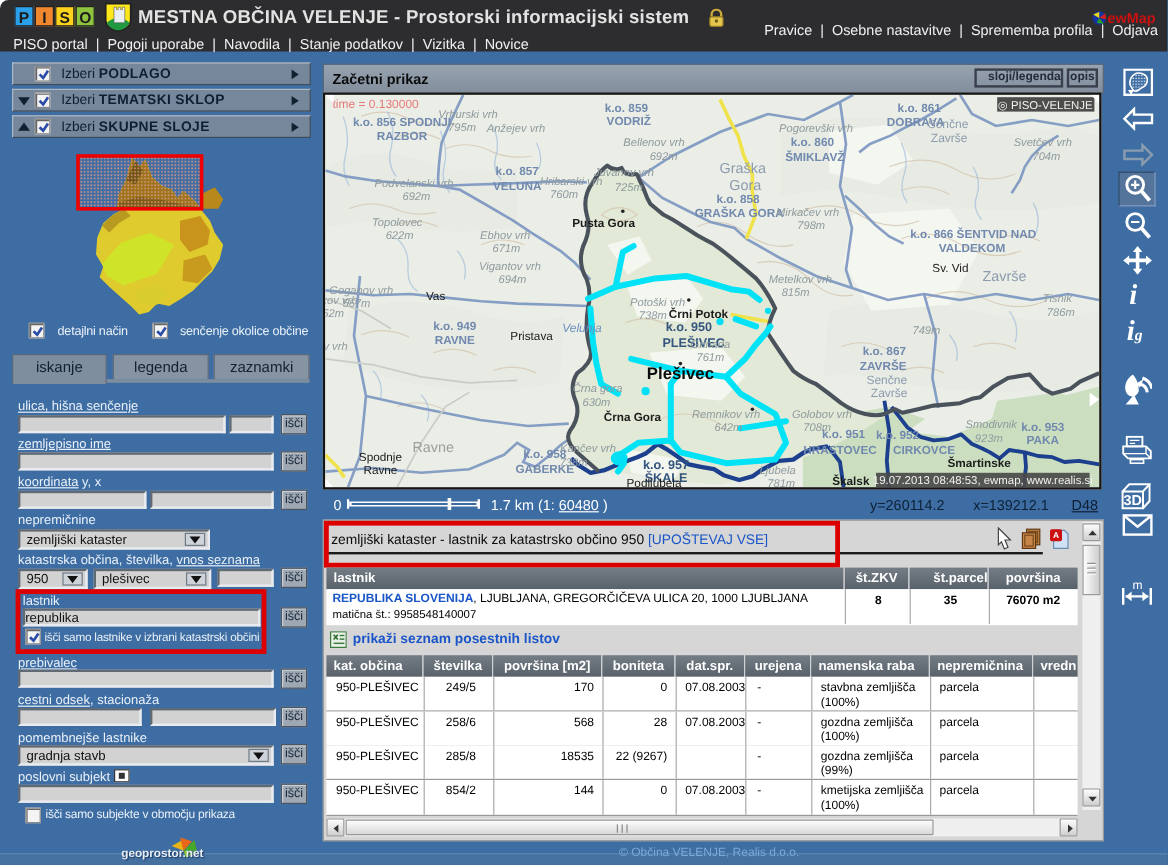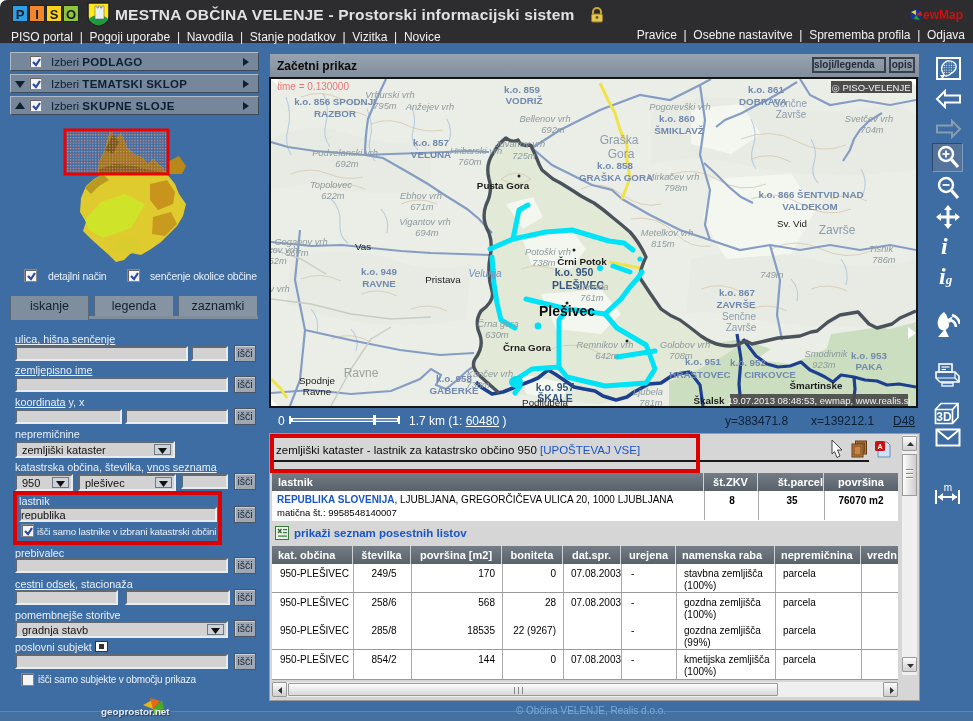--- a/index.html
+++ b/index.html
@@ -1,21 +1,21 @@
 <!DOCTYPE html>
 <html><head><meta charset="utf-8">
 <style>
 *{margin:0;padding:0;box-sizing:border-box}
 html,body{width:973px;height:721px;overflow:hidden}
 body{font-family:"Liberation Sans",sans-serif;background:#3d6da3;position:relative}
 #topbar{position:absolute;left:0;top:0;width:973px;height:43px;background:#2d2d30;border-radius:7px 0 0 0}
 .pbox{position:absolute;top:5px;width:16px;height:17px;text-align:center;font-weight:bold;font-size:13px;line-height:17px;color:#1c1c1c;border:1px solid #222}
 #title{position:absolute;left:115px;top:6px;color:#e2e2e2;font-weight:bold;font-size:15.5px;letter-spacing:0.2px}
 #menuL{position:absolute;left:11px;top:30px;color:#f0f0f0;font-size:12px}
-#menuR{position:absolute;right:8px;top:28px;color:#f0f0f0;font-size:12px}
+#menuR{position:absolute;right:8px;top:18px;color:#f0f0f0;font-size:12px}
 #ewmap{position:absolute;right:10px;top:8px;color:#cc1111;font-weight:bold;font-size:12px}
 
 .acc{position:absolute;left:10px;width:249px;height:19px;background:#76879b;border-top:1px solid #aeb9c6;border-left:1px solid #aeb9c6;border-right:1px solid #3c4a5a;border-bottom:1px solid #3c4a5a;color:#0d1f33;font-size:11.5px}
 .acc .cb{position:absolute;left:18px;top:2px}
 .acc .lbl{position:absolute;left:40px;top:3px}
 .acc b{letter-spacing:.3px}
 .acc .arr{position:absolute;right:9px;top:5px;width:0;height:0;border-left:6px solid #10202f;border-top:4.5px solid transparent;border-bottom:4.5px solid transparent}
 .tri-d{position:absolute;left:4px;top:6px;width:0;height:0;border-top:7px solid #10202f;border-left:5px solid transparent;border-right:5px solid transparent}
 .tri-u{position:absolute;left:4px;top:5px;width:0;height:0;border-bottom:7px solid #10202f;border-left:5px solid transparent;border-right:5px solid transparent}
 .cbx{width:13px;height:13px;background:#f4f4f4;border:1px solid #888;box-shadow:inset 1px 1px 0 #666;position:relative;display:inline-block}
@@ -175,21 +175,21 @@
 
   <div class="flab" style="left:15px;top:547px"><u>prebivalec</u></div>
   <input class="tx" style="left: 15px; top: 558px; width: 213px;">
   <div class="isci" style="left:234px;top:557px">išči</div>
 
   <div class="flab" style="left:15px;top:578px"><u>cestni odsek</u>, stacionaža</div>
   <input class="tx" style="left: 15px; top: 590px; width: 103px;">
   <input class="tx" style="left: 125px; top: 590px; width: 105px;">
   <div class="isci" style="left:234px;top:589px">išči</div>
 
-  <div class="flab" style="left:15px;top:609px">pomembnejše storitve</div>
+  <div class="flab" style="left:15px;top:609px">pomembnejše lastnike</div>
   <div class="sel" style="left:15px;top:621px;width:213px;height:17px;padding:1px 0 0 5px">gradnja stavb<span class="selarr" style="right:2px;top:1px"><svg width="15" height="9">
           <path d="M3,2 L12,2 L7.5,8 Z" fill="#111"></path>
         </svg></span></div>
   <div class="isci" style="left:234px;top:620px">išči</div>
 
   <div class="flab" style="left:15px;top:641px">poslovni subjekt <span style="display:inline-block;width:13px;height:11px;background:#fff;border:1px solid #333;vertical-align:-1px"><span style="display:block;width:5px;height:5px;background:#333;margin:2px auto 0"></span></span></div>
   <input class="tx" style="left: 15px; top: 654px; width: 213px;">
   <div class="isci" style="left:234px;top:653px">išči</div>
 
   <span class="cbx" style="position:absolute;left:21px;top:673px"></span>
@@ -198,21 +198,21 @@
   <svg style="position:absolute;left:140px;top:697px" width="26" height="18" viewBox="0 0 26 18">
       <path d="M13,12 L3,8 L14,2 Z" fill="#e8b418"></path>
       <path d="M13,12 L10,1 L20,4 Z" fill="#e86818"></path>
       <path d="M13,12 L22,3 L24,12 Z" fill="#48a828"></path>
       <path d="M13,12 L24,13 L15,18 Z" fill="#88c828"></path>
     </svg>
   <div style="position:absolute;left:101px;top:706px;color:#e8ecf2;font-weight:bold;font-size:9.8px;text-shadow:1px 1px 1px #1a3a66">geoprostor.net</div>
 </div>
 <div id="maphead">
   <span style="position:absolute;left:7px;top:5px">Začetni prikaz</span>
-  <span style="position:absolute;left:542px;top:3px;width:74px;height:16px;border:2px solid #39404c;color:#232c3a;font-size:10px;font-weight:bold;text-align:left;line-height:12px">sloji/legenda</span>
+  <span style="position:absolute;left:542px;top:3px;width:74px;height:16px;border:2px solid #39404c;color:#232c3a;font-size:10px;font-weight:bold;text-align:right;line-height:12px">sloji/legenda</span>
   <span style="position:absolute;left:619px;top:3px;width:26px;height:16px;border:2px solid #39404c;color:#232c3a;font-size:10px;font-weight:bold;text-align:center;line-height:12px">opis</span>
 </div>
 <div id="map">
 <svg width="645" height="327" viewBox="0 0 645 327" font-family="Liberation Sans,sans-serif">
 <rect width="645" height="327" fill="#ebeee7"></rect>
 <g fill="#e7ebe3" stroke="none">
   <path d="M0,60 Q40,40 80,55 Q120,70 160,60 L160,110 Q100,120 40,105 L0,110 Z"></path>
   <path d="M20,180 Q70,165 120,180 Q160,195 200,185 L195,240 Q120,255 50,235 L15,225 Z"></path>
   <path d="M380,30 Q440,10 500,25 Q560,40 620,25 L645,35 L645,90 Q560,105 470,85 Q420,75 380,85 Z"></path>
   <path d="M420,180 Q480,165 540,180 Q600,195 645,180 L645,240 Q560,255 480,240 Q440,230 415,235 Z"></path>
@@ -462,21 +462,21 @@
 <div id="scalestrip">
   <span style="position:absolute;left:9px;top:6px">0</span>
   <svg style="position:absolute;left:20px;top:6px" width="115" height="12">
       <line x1="2" y1="6" x2="110" y2="6" stroke="#fff" stroke-width="4"></line>
       <line x1="4" y1="6" x2="108" y2="6" stroke="#3d6da3" stroke-width="1.5"></line>
       <rect x="84" y="1" width="3" height="10" fill="#fff"></rect>
       <rect x="0" y="2" width="2" height="8" fill="#fff"></rect>
       <rect x="109" y="2" width="2" height="8" fill="#fff"></rect>
     </svg>
   <span style="position:absolute;left:140px;top:6px">1.7 km (1: <u>60480</u> )</span>
-  <span style="position:absolute;left:456px;top:6px;color:#0d2036">y=383471.8</span>
+  <span style="position:absolute;left:456px;top:6px;color:#0d2036">y=260114.2</span>
   <span style="position:absolute;left:542px;top:6px;color:#0d2036">x=139212.1</span>
   <span style="position:absolute;left:624px;top:6px;color:#0d2036"><u>D48</u></span>
 </div>
 <div id="results">
   <div style="position:absolute;left:6px;top:10px;font-size:11.5px;font-weight:normal;color:#0a0a0a">zemljiški kataster - lastnik za katastrsko občino 950 <span style="color:#1a55c8">[UPOŠTEVAJ VSE]</span></div>
   <div style="position:absolute;left:2px;top:26px;width:597px;height:2px;background:#1a1a1a"></div>
   <svg style="position:absolute;left:558px;top:5px" width="18" height="20" viewBox="0 0 18 20">
       <path d="M4,1 L14,11 L9.5,11 L12,17 L9,18.5 L6.5,12.5 L4,15 Z" fill="#fff" stroke="#444" stroke-width="1"></path>
     </svg>
   <svg style="position:absolute;left:581px;top:6px" width="17" height="18" viewBox="0 0 17 18">

